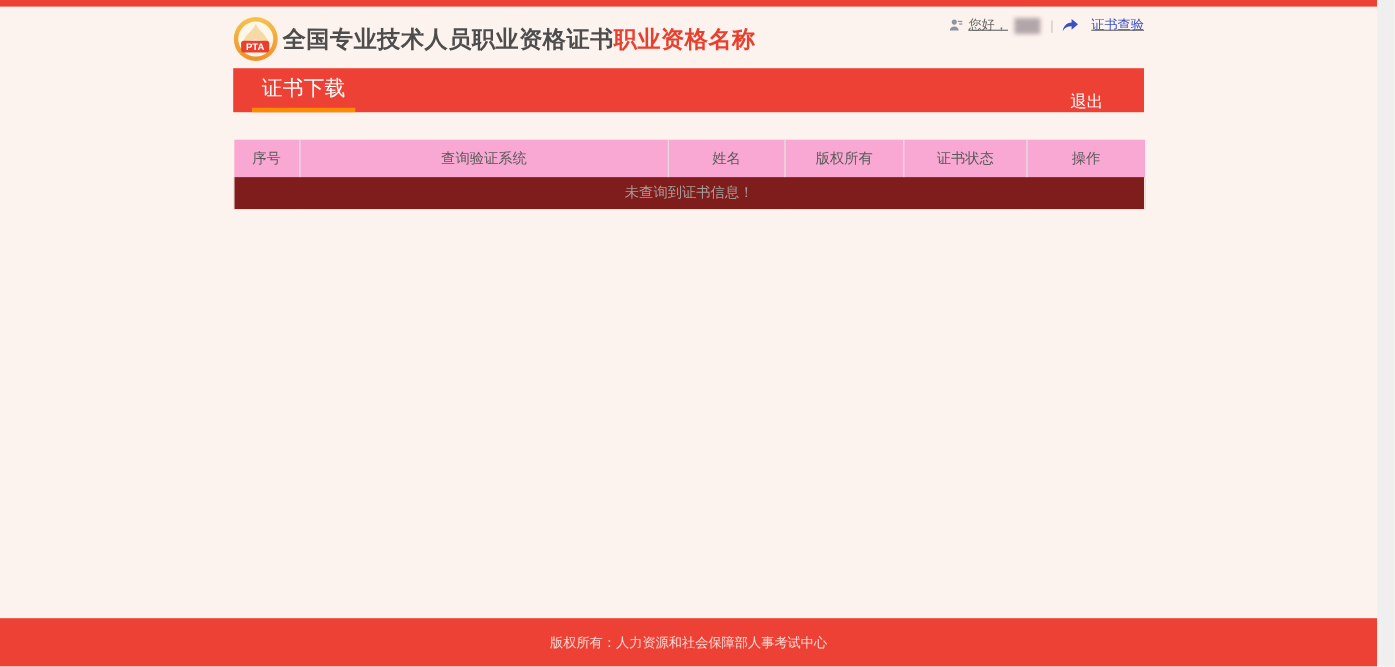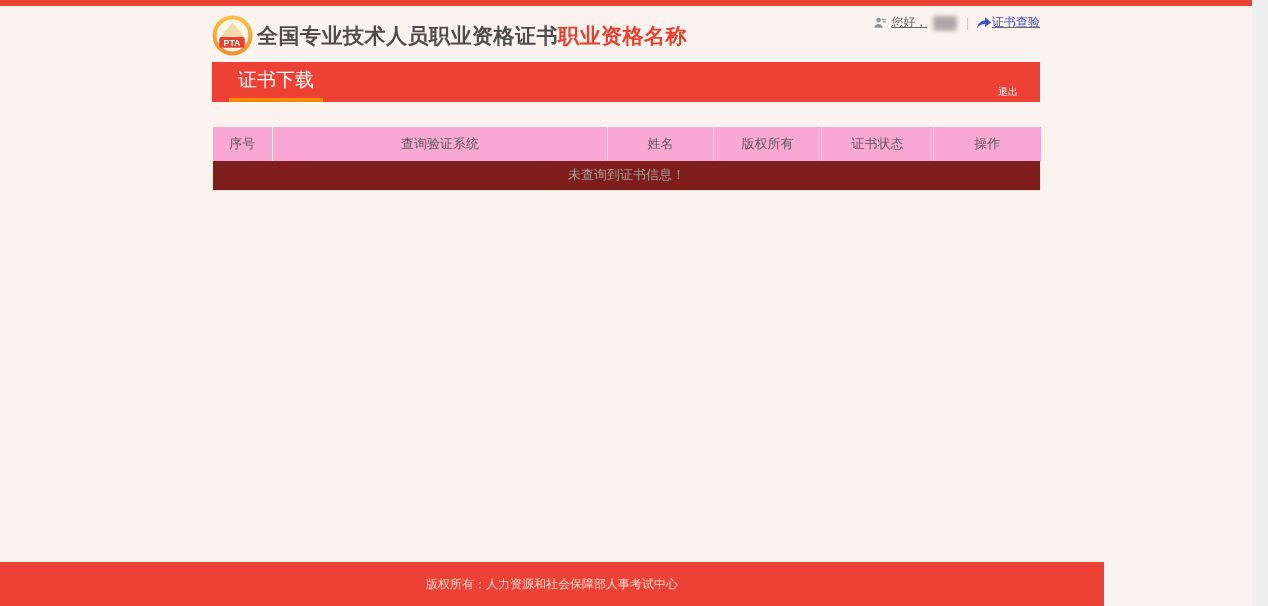--- a/index.html
+++ b/index.html
@@ -20,43 +20,43 @@
   
   .header { height:56px; }
   .brand { display:flex; align-items:center; padding-top:9px; }
   .brand svg { flex:0 0 auto; }
   .site-title { font-size:21px; font-weight:bold; color:#4d4d4d; margin-left:4px; letter-spacing:0.5px; white-space:nowrap; }
   .site-title .accent { color:#e8402f; }
 
   .user-bar { position:absolute; top:8px; right:0; display:flex; align-items:center; font-size:12px; color:#666; gap:4px; white-space:nowrap;text-decoration:underline; }
   .user-bar .redacted { color:#b3a6aa; filter:blur(2px); letter-spacing:-1px; margin:0 2px; }
   .user-bar .sep { color:#c9c2bd; margin:0 4px; }
-  .verify-link { color:#3a50c4; text-decoration:none; display:flex; align-items:center; gap:1px; cursor:pointer; }
+  .verify-link { color:#3a50c4; text-decoration:none; display:flex; align-items:center; gap:12px; cursor:pointer; }
 
   
   .nav { height:40px; background:#ee4136; display:flex; align-items:stretch; justify-content:space-between; }
   .nav-tab { display:flex; align-items:center; margin-left:17px; padding:0 9px; color:#fff; font-size:19px; border-bottom:4px solid #ff8b00; cursor:pointer; }
-  .nav-logout { display:flex; align-items:center; padding-right:22px; color:#fff; font-size:10px; cursor:pointer;margin-top:20px; }
+  .nav-logout { display:flex; align-items:center; padding-right:37px; color:#fff; font-size:15px; cursor:pointer;margin-top:20px; }
 
   
   .table-wrap { margin-top:25px; }
   table { width:828px; border-collapse:collapse; table-layout:fixed; }
   thead th {
     background:#f9a8d4; height:34px; font-size:13px; font-weight:normal;
     color:#5a5a5a; text-align:center; border-right:1px solid #e3e0de;
   }
   thead th:last-child { border-right:none; }
   tbody td {
     height:29px; background:#7f1d1d; text-align:center; font-size:13px; color:#a89e99;
     border:1px solid #ece2dc; border-top:none;
   }
 
   
   .footer {
-    position:absolute; bottom:0; left:0; width:1104px; height:44px;
+    position:absolute; bottom:0; left:0; width:1252px; height:44px;
     background:#ee4136; display:flex; align-items:center; justify-content:center;
   }
   .footer span { color:#fbd9d3; font-size:12px; }
 </style>
 </head>
 <body>
 
 <div class="viewport">
   <div class="top-bar"></div>
 

